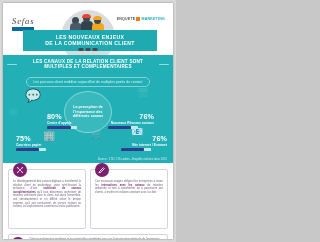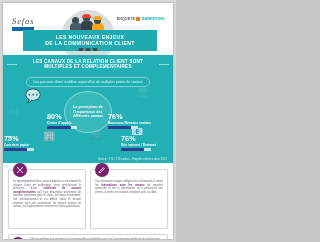--- a/index.html
+++ b/index.html
@@ -258,21 +258,21 @@
     background: #bfe9ea;
     position: relative;
     border-radius: 0.4px;
   }
   .bar i {
     position: absolute;
     left: 0; top: 0; bottom: 0;
     background: #2e3f8f;
     border-radius: 0.4px;
   }
-  .stat.right { text-align: left; }
+  .stat.right { text-align: right; }
 
   .source {
     position: absolute;
     right: 6px;
     bottom: 2px;
     color: #d6f2f3;
     font-size: 2.7px;
     letter-spacing: 0.05px;
     z-index: 5;
   }
@@ -419,21 +419,21 @@
       </div>
 
       <div class="stat right" style="left:105px; top:30px;">
         <div class="pc">76%</div>
         <div class="lb">Nouveaux Réseaux sociaux</div>
         <div class="bar">
             <i style="width:76%"></i>
           </div>
       </div>
 
-      <div class="stat" style="left:1px; top:52px;">
+      <div class="stat" style="left:13px; top:52px;">
         <div class="pc">75%</div>
         <div class="lb">Courriers papier</div>
         <div class="bar">
             <i style="width:75%"></i>
           </div>
       </div>
 
       <div class="stat right" style="left:118px; top:52px;">
         <div class="pc">76%</div>
         <div class="lb">Site internet / Extranet</div>

